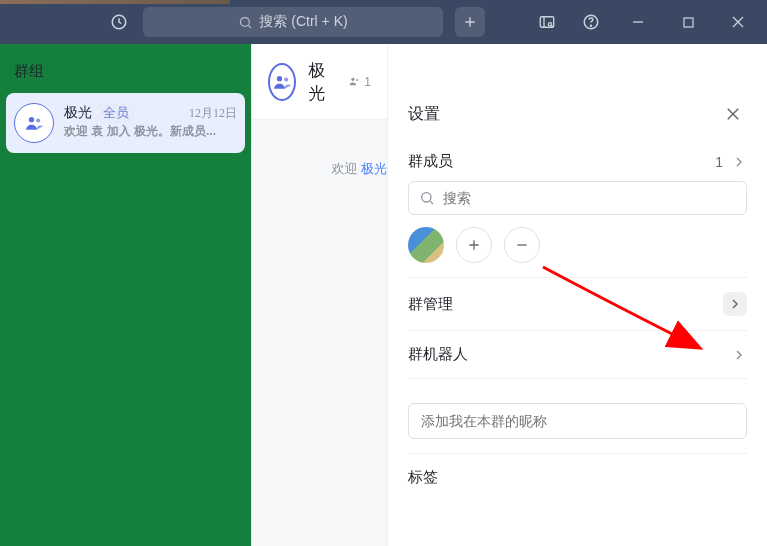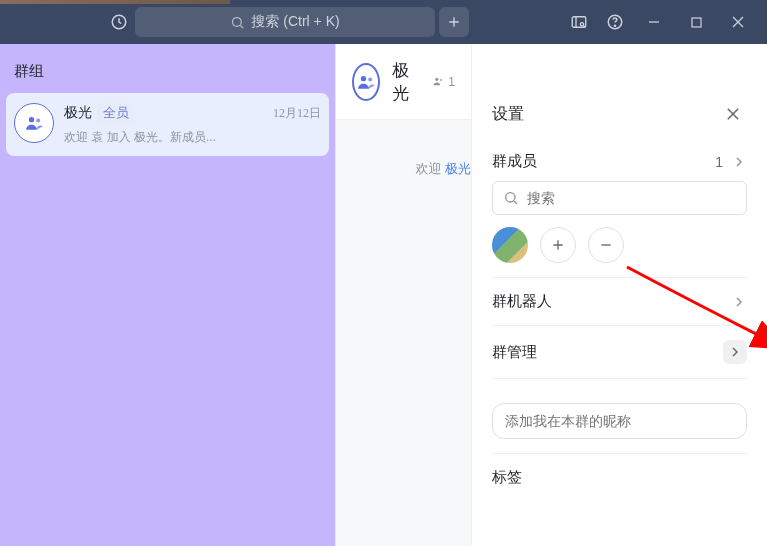--- a/index.html
+++ b/index.html
@@ -1,43 +1,43 @@
 <!DOCTYPE html>
 <html><head>
 <meta charset="utf-8">
 <style>
   * { box-sizing: border-box; margin: 0; padding: 0; }
   body { font-family: "Microsoft YaHei", -apple-system, sans-serif; font-size: 14px; color: #1f2329; width: 767px; height: 546px; overflow: hidden; background: #fff; }
 
   
-  .titlebar { height: 44px; background: #3b4864; display: flex; align-items: center; padding: 0 8px; gap: 0; position: relative; }
+  .titlebar { height: 44px; background: #3b4864; display: flex; align-items: center; padding: 0 8px; gap: 8px; position: relative; }
   .tb-accent { position: absolute; top: 0; left: 0; height: 4px; width: 230px; background: linear-gradient(90deg,#8a6d5a,#6a5a4a); }
   .tb-history { width: 32px; height: 32px; display:flex; align-items:center; justify-content:center; cursor:pointer; margin-left: 95px; }
   .searchbox { flex: 0 0 300px; height: 30px; background: rgba(255,255,255,0.12); border-radius: 6px; display:flex; align-items:center; justify-content:center; color:#cdd3dc; gap:6px; cursor:text; }
   .searchbox svg { opacity: .8; }
   .tb-plus { width: 30px; height:30px; display:flex; align-items:center; justify-content:center; background: rgba(255,255,255,0.12); border-radius:6px; cursor:pointer; margin-left: 4px;}
   .tb-spacer { flex:1; }
   .tb-icon { width: 36px; height:32px; display:flex; align-items:center; justify-content:center; cursor:pointer; color:#cdd3dc; }
   .tb-winctl { width: 42px; height:44px; display:flex; align-items:center; justify-content:center; cursor:pointer; color:#cdd3dc; }
 
   .app-body { display:flex; height: calc(546px - 44px); }
 
   
-  .sidebar { width: 336px; border-right: 1px solid #e5e7eb; background:#c4b5fd; }
+  .sidebar { width: 252px; border-right: 1px solid #e5e7eb; background:#15803d; }
   .sidebar-header { padding: 18px 14px 12px; font-size: 15px; font-weight: 500; color:#1f2329; }
   .chat-item { display:flex; padding: 10px 12px; gap:10px; cursor:pointer; }
   .chat-item.active { background:#e8eefd; border-radius:8px; margin: 0 6px; padding: 10px 8px; }
   .chat-avatar { width:40px; height:40px; border-radius:50%; background:#fff; border:1.5px solid #5b6ee1; display:flex; align-items:center; justify-content:center; flex-shrink:0; }
   .chat-avatar svg { fill:#5b6ee1; }
   .chat-main { flex:1; min-width:0; }
   .chat-row1 { display:flex; align-items:center; gap:6px; }
   .chat-name { font-size:14px; color:#1f2329; }
   .chat-badge { font-size:13px; background:#e8ecf8; color:#6b7dd2; padding:1px 5px; border-radius:3px; }
   .chat-time { font-size:12px; color:#8f959e;font-family:Liberation Serif, serif; }
-  .chat-preview { font-size:12px; color:#8f959e; margin-top:6px; white-space:nowrap; overflow:hidden; text-overflow:ellipsis; }
+  .chat-preview { font-size:12px; color:#8f959e; margin-top:0; white-space:nowrap; overflow:hidden; text-overflow:ellipsis;font-weight:bold; }
 
   
   .chat-area { width: 135px; background:#f7f8fa; position:relative; }
   .chat-header { height: 76px; background:#fff; display:flex; align-items:center; padding:0 16px; gap:12px; border-bottom:1px solid #eef0f2; }
   .chat-header .avatar-lg { width:38px; height:38px; border-radius:50%; border:2px solid #5b6ee1; display:flex; align-items:center; justify-content:center; }
   .chat-title { font-size:17px; font-weight:500; }
   .chat-meta { font-size:12px; color:#8f959e; display:flex; align-items:center; gap:3px; margin-left: 4px;}
   .chat-body { padding: 40px 0 0; text-align:right; font-size:13px; color:#8f959e; }
   .chat-body .link { color:#4e83fd; }
 
@@ -52,21 +52,21 @@
   .section-row { display:flex; align-items:center; justify-content:space-between; cursor:pointer; }
   .section-row h4 { font-size:15px; font-weight:500; }
   .section-row .count { font-size:14px; color:#646a73; margin-right:8px; }
   .chev { color:#8f959e; }
   .chev.hover { background:#eef0f2; border-radius:6px; padding:4px; }
   .search-members { margin-top:10px; height:34px; border:1px solid #dee0e3; border-radius:6px; display:flex; align-items:center; padding:0 10px; gap:8px; color:#8f959e; }
   .search-members input { border:none; outline:none; flex:1; font-size:14px; background:transparent; }
   .member-row { display:flex; align-items:center; gap:12px; margin-top:12px; }
   .member-avatar { width:36px; height:36px; border-radius:50%; background:linear-gradient(135deg,#4a90d9 40%,#7fb36e 40%,#7fb36e 70%,#d9c07f 70%); overflow:hidden; }
   .circ-btn { width:36px; height:36px; border-radius:50%; border:1px solid #dee0e3; display:flex; align-items:center; justify-content:center; color:#646a73; cursor:pointer; }
-  .nickname-input { margin-top:10px; height:36px; border:1px solid #dee0e3; border-radius:12px; padding:0 12px; display:flex; align-items:center; }
+  .nickname-input { margin-top:10px; height:36px; border:1px solid #dee0e3; border-radius:6px; padding:0 12px; display:flex; align-items:center; }
   .nickname-input input { border:none; outline:none; flex:1; font-size:14px; color:#8f959e; }
 
   
   .arrow-overlay { position:absolute; pointer-events:none; }
 </style>
 </head>
 <body>
 
 <div class="titlebar">
   <div class="tb-accent"></div>
@@ -208,31 +208,31 @@
           <div class="circ-btn">
             <svg width="16" height="16" viewBox="0 0 24 24" fill="none" stroke="currentColor" stroke-width="2">
                 <path d="M5 12h14"></path>
               </svg>
           </div>
         </div>
       </div>
 
       <div class="section">
         <div class="section-row">
+          <h4>群管理</h4>
+          <svg class="chev hover" width="24" height="24" viewBox="0 0 24 24" fill="none" stroke="#646a73" stroke-width="2.2">
+              <path d="m9 6 6 6-6 6"></path>
+            </svg>
+        </div>
+      </div>
+
+      <div class="section">
+        <div class="section-row">
           <h4>群机器人</h4>
           <svg class="chev" width="16" height="16" viewBox="0 0 24 24" fill="none" stroke="currentColor" stroke-width="2.2">
-              <path d="m9 6 6 6-6 6"></path>
-            </svg>
-        </div>
-      </div>
-
-      <div class="section">
-        <div class="section-row">
-          <h4>群管理</h4>
-          <svg class="chev hover" width="24" height="24" viewBox="0 0 24 24" fill="none" stroke="#646a73" stroke-width="2.2">
               <path d="m9 6 6 6-6 6"></path>
             </svg>
         </div>
       </div>
 
       <div class="section">
         <div class="nickname-input">
           <input placeholder="添加我在本群的昵称" style="">
         </div>
       </div>

